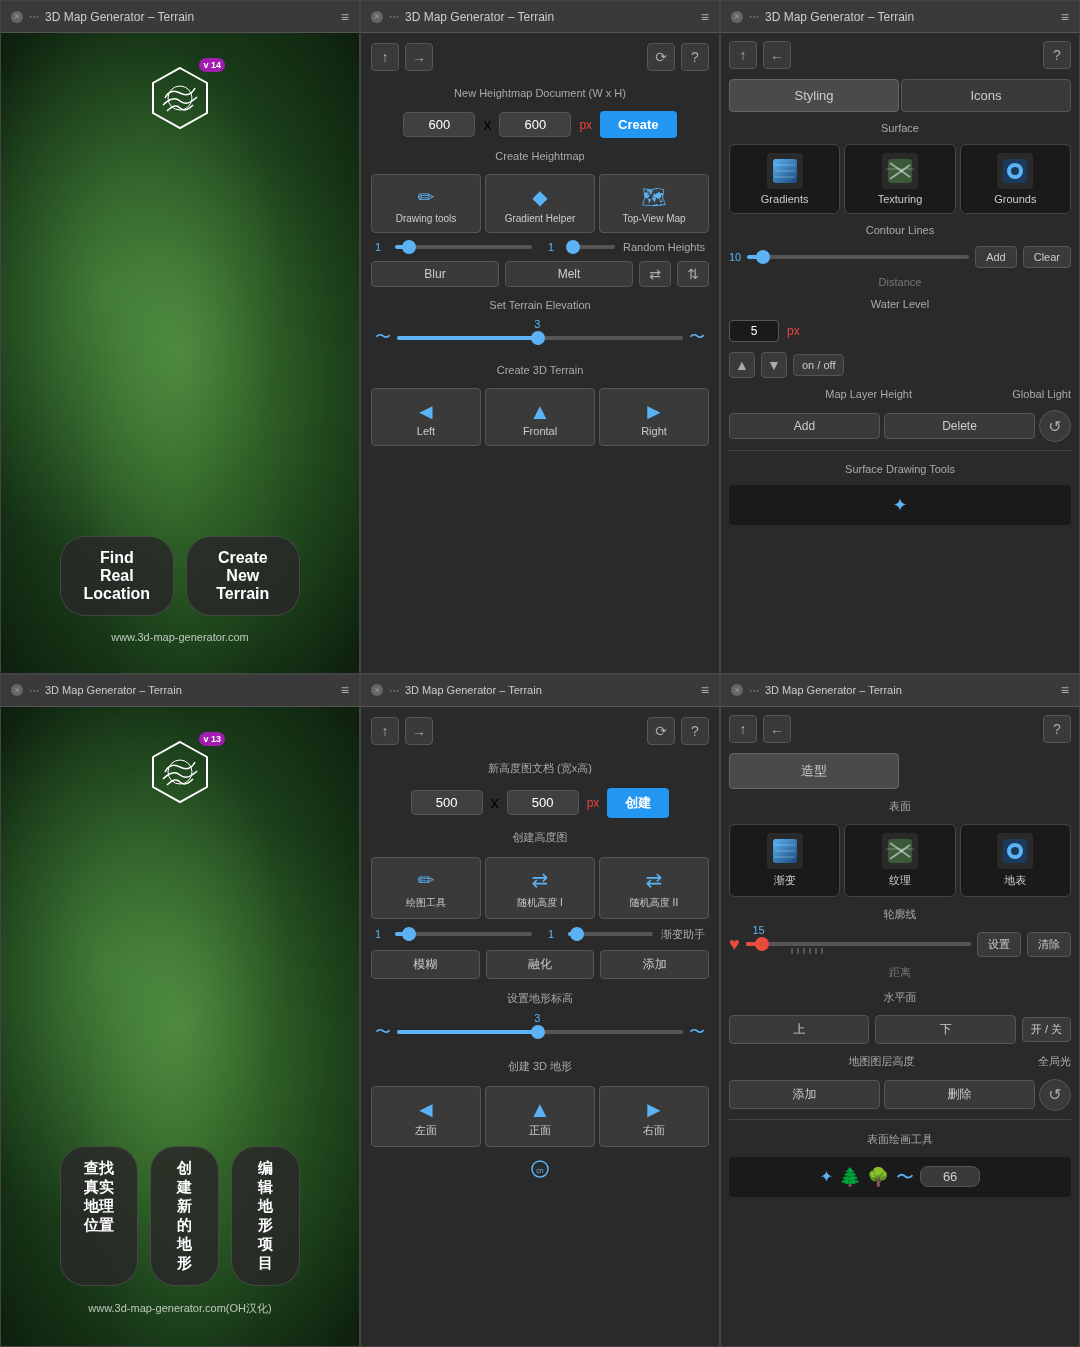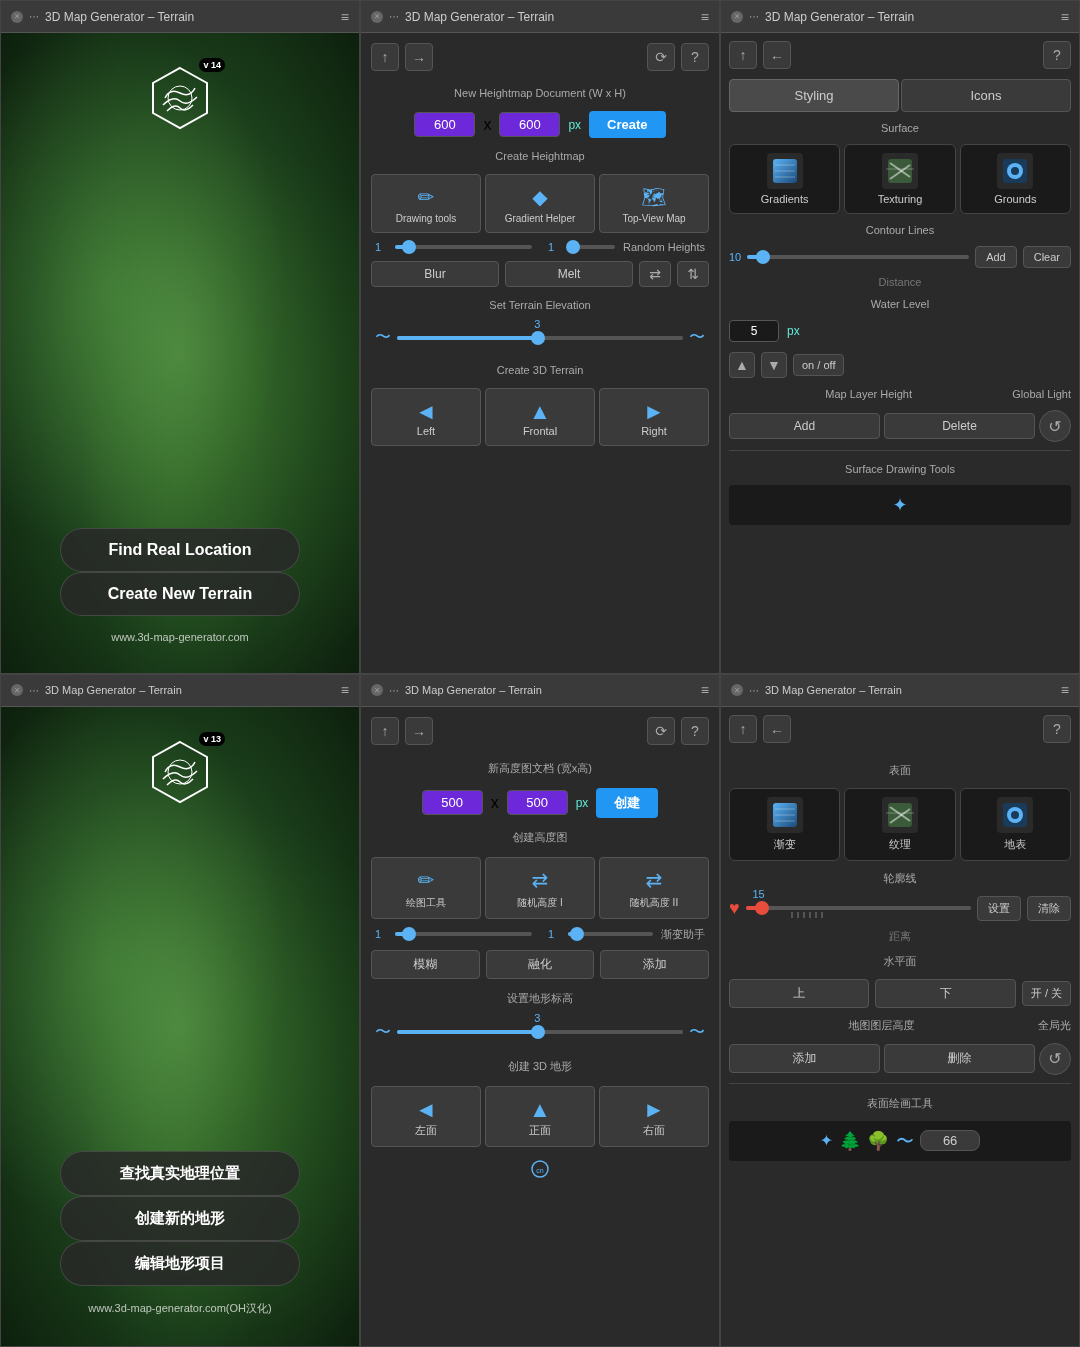--- a/index.html
+++ b/index.html
@@ -88,34 +88,35 @@
     .logo-hexagon {
       width: 70px;
       height: 70px;
       position: relative;
     }
 
     .version-badge {
       position: absolute;
       top: -5px;
       right: -10px;
-      background: #000000;
+      background: #a21caf;
       color: white;
       font-size: 9px;
       font-weight: bold;
       padding: 2px 4px;
       border-radius: 7px;
       z-index: 10;
     }
 
     .hero-buttons {
       position: relative;
       z-index: 5;
       display: flex;
-      flex-direction: column;
+      flex-direction: row;
+      gap: 12px;
       width: 240px;
     }
 
     .hero-btn {
       background: rgba(40,40,40,0.85);
       border: 1px solid rgba(100,100,100,0.5);
       border-radius: 25px;
       color: #fff;
       font-size: 16px;
       font-weight: bold;
@@ -171,31 +172,31 @@
     }
 
     .size-row {
       display: flex;
       align-items: center;
       justify-content: center;
       gap: 8px;
     }
 
     .size-input {
-      width: 61px;
-      background: #6d28d9;
+      width: 72px;
+      background: #404040;
       border: 1px solid #555;
       border-radius: 4px;
       color: #fff;
       font-size: 13px;
       padding: 4px 8px;
       text-align: center;
     }
 
-    .px-label { color: #5eead4; font-size: 12px; }
+    .px-label { color: #ef4444; font-size: 12px; }
 
     .create-btn {
       background: #2196F3;
       border: none;
       border-radius: 4px;
       color: white;
       font-size: 13px;
       font-weight: bold;
       padding: 6px 18px;
       cursor: pointer;
@@ -923,20 +924,21 @@
       <div class="nav-btns">
         <button class="nav-btn">↑</button>
         <button class="nav-btn">←</button>
       </div>
       <div class="nav-btns">
         <button class="nav-btn">?</button>
       </div>
     </div>
 
     <div class="tab-row">
+      <button class="tab-btn active">造型</button>
     </div>
 
     <div class="section-label">表面</div>
     <div class="surface-grid">
       <div class="surface-btn">
         <div class="surface-icon">
           <svg width="28" height="28" viewBox="0 0 28 28">
               <defs>
                 <linearGradient id="g2" x1="0" y1="0" x2="1" y2="1">
                   <stop offset="0%" stop-color="#5bb3f5"></stop>

